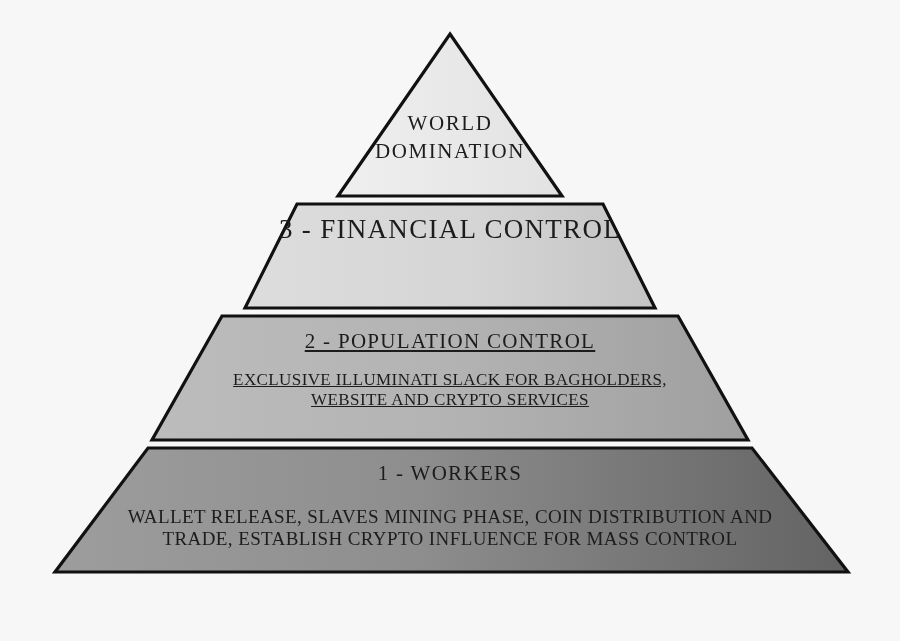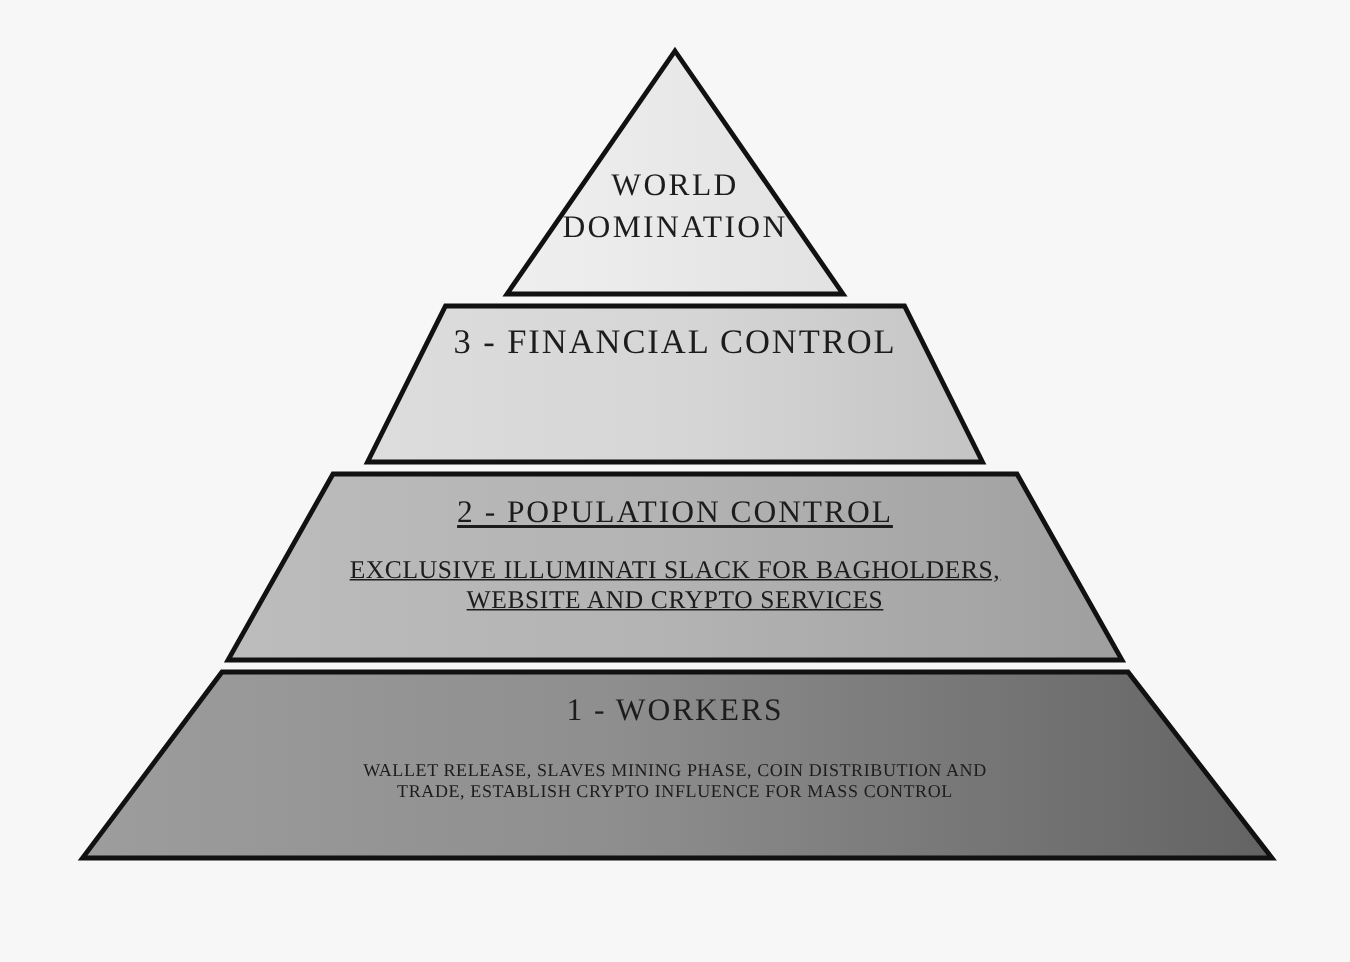--- a/index.html
+++ b/index.html
@@ -59,21 +59,21 @@
     line-height: 1.32;
   }
 
   
   #tier3-text {
     left: 250px;
     top: 214px;
     width: 400px;
   }
   #tier3-text .tier-heading {
-    font-size: 23px;
+    font-size: 27px;
     letter-spacing: 1.3px;
   }
   #tier3-text .tier-body {
     margin-top: 16px;
     font-size: 18px;
     letter-spacing: 0.7px;
   }
 
   
   #tier2-text {
@@ -97,21 +97,21 @@
     left: 90px;
     top: 461px;
     width: 720px;
   }
   #tier1-text .tier-heading {
     font-size: 21px;
     letter-spacing: 1.3px;
   }
   #tier1-text .tier-body {
     margin-top: 20px;
-    font-size: 12px;
+    font-size: 19px;
     letter-spacing: 0.4px;
   }
 </style>
 </head>
 <body>
 
 <div id="pyramid-stage">
 
   <svg id="pyramid-svg" viewBox="0 0 900 641">
     <defs>

